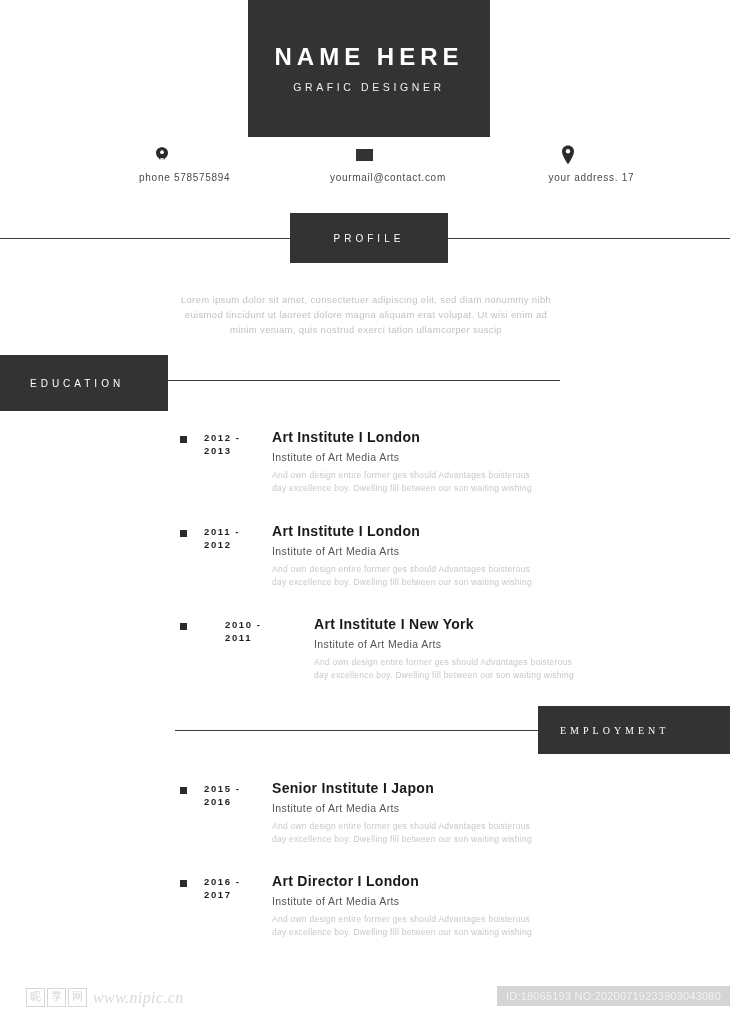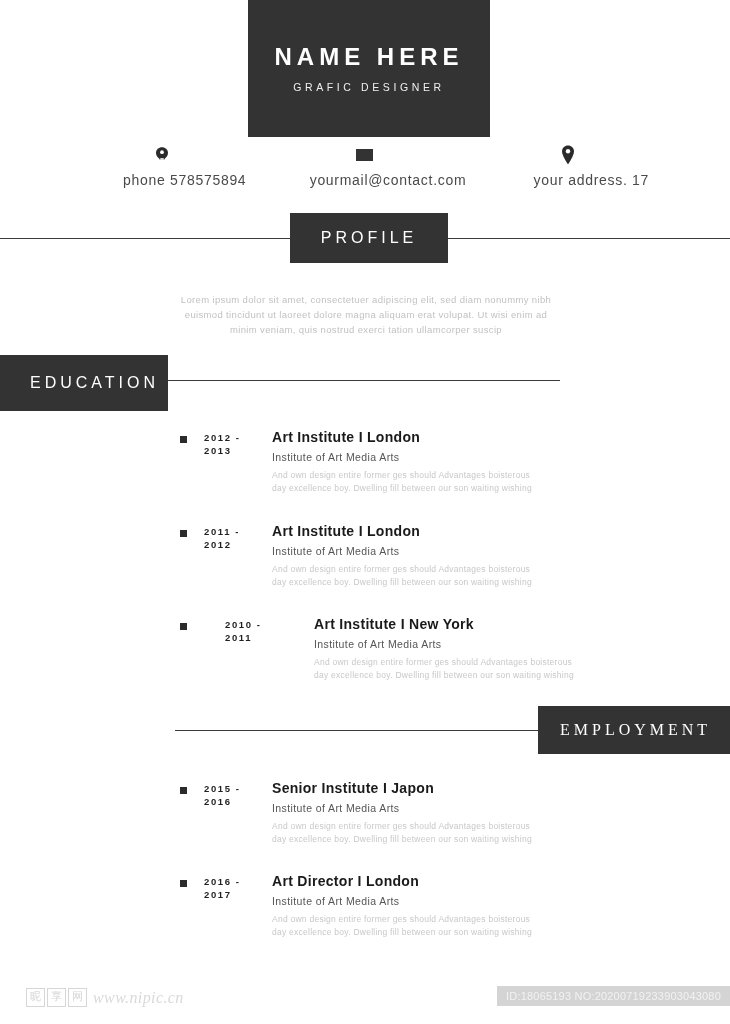--- a/index.html
+++ b/index.html
@@ -58,21 +58,21 @@
     align-items: center;
   }
   .contact-icon {
     height: 20px;
     display: flex;
     align-items: center;
     justify-content: center;
     margin-bottom: 7px;
   }
   .contact-text {
-    font-size: 14px;
+    font-size: 10px;
     color: #4a4a4a;
     letter-spacing: 0.7px;
     white-space: nowrap;
     padding-left: 46px;
   }
   .ico-rect {
     width: 17px;
     height: 12px;
     background: #333333;
   }
@@ -84,21 +84,21 @@
     background: #3a3a3a;
   }
   .sec-box {
     position: absolute;
     background: #333333;
     display: flex;
     align-items: center;
   }
   .sec-box .sec-label {
     color: #ffffff;
-    font-size: 16px;
+    font-size: 10px;
     letter-spacing: 4px;
     width: 100%;
     text-align: center;
   }
 
   #profile-box   { left: 290px; top: 213px; width: 158px; height: 50px; }
   #profile-rule-l{ left: 0px;   top: 238px; width: 290px; }
   #profile-rule-r{ left: 448px; top: 238px; width: 282px; }
 
   #education-box   { left: 0px;  top: 355px; width: 168px; height: 56px; }

